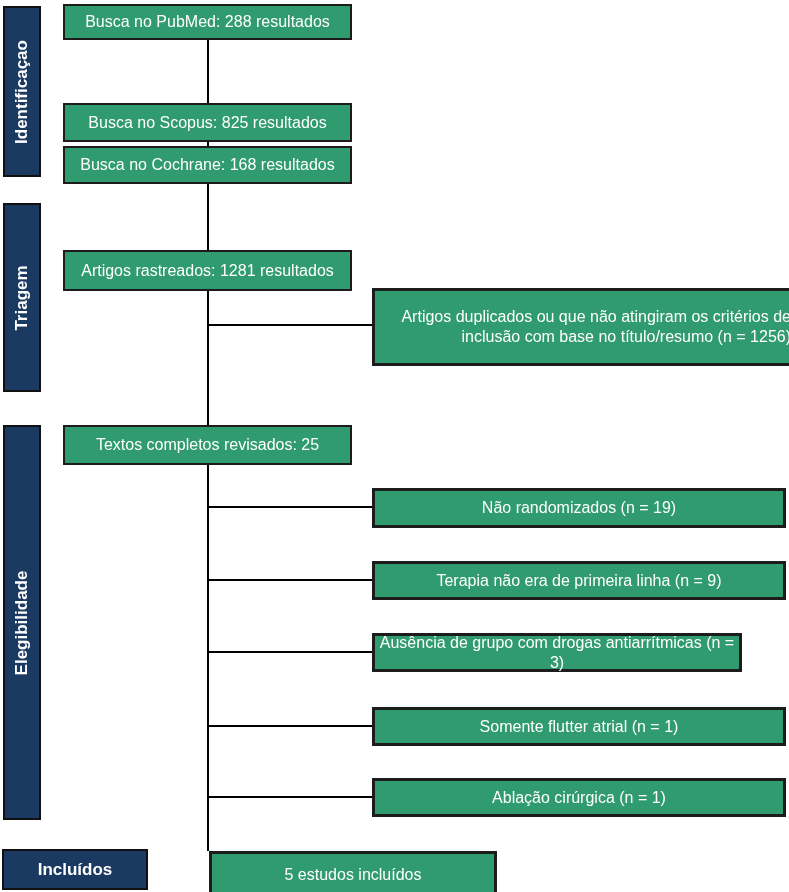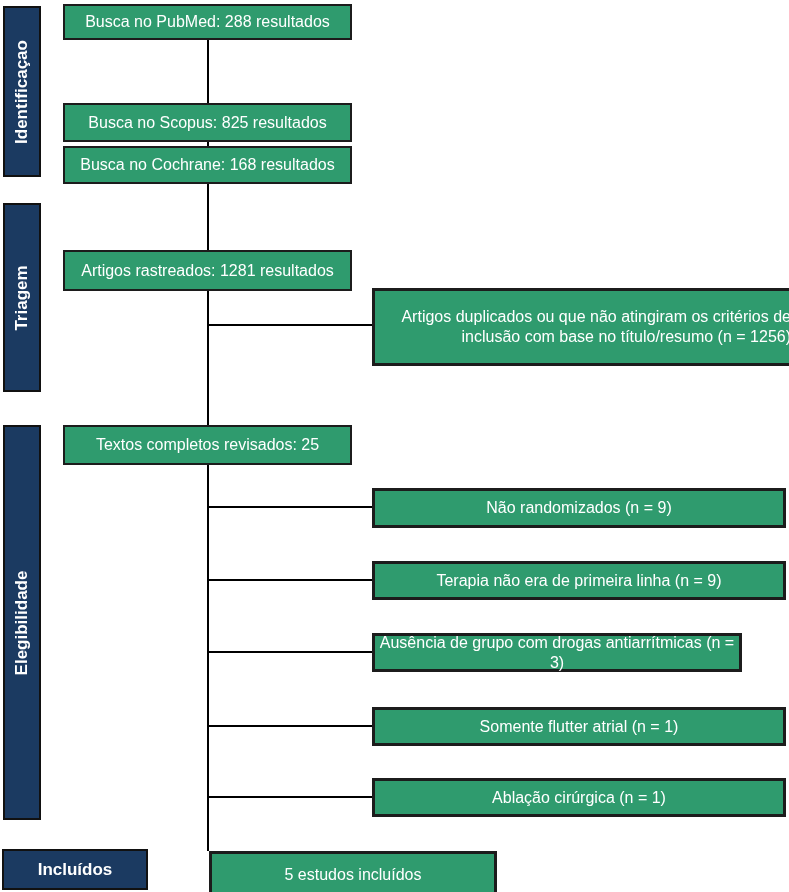--- a/index.html
+++ b/index.html
@@ -79,19 +79,19 @@
   </div>
 
   <div class="gbox" style="left:63px; top:4px; width:289px; height:36px;">Busca no PubMed: 288 resultados</div>
   <div class="gbox" style="left:63px; top:80px; width:289px; height:39px;margin-top:23px;">Busca no Scopus: 825 resultados</div>
   <div class="gbox" style="left:63px; top:146px; width:289px; height:38px;">Busca no Cochrane: 168 resultados</div>
   <div class="gbox" style="left:63px; top:217px; width:289px; height:41px;margin-top:33px;">Artigos rastreados: 1281 resultados</div>
   <div class="gbox" style="left:63px; top:425px; width:289px; height:40px;">Textos completos revisados: 25</div>
   <div class="gbox b3" style="left:209px; top:851px; width:288px; height:48px;">5 estudos incluídos</div>
 
   <div class="gbox b3" style="left:372px; top:288px; width:422px; height:78px;text-align:right;">Artigos duplicados ou que não atingiram os critérios de inclusão com base no título/resumo (n = 1256)</div>
-  <div class="gbox b3" style="left:372px; top:488px; width:414px; height:40px;">Não randomizados (n = 9)</div>
+  <div class="gbox b3" style="left:372px; top:488px; width:414px; height:40px;">Não randomizados (n = 19)</div>
   <div class="gbox b3" style="left:372px; top:561px; width:414px; height:39px;">Terapia não era de primeira linha (n = 9)</div>
   <div class="gbox b3" style="left:372px; top:633px; width:370px; height:39px;">Ausência de grupo com drogas antiarrítmicas (n = 3)</div>
   <div class="gbox b3" style="left:372px; top:707px; width:414px; height:39px;">Somente flutter atrial (n = 1)</div>
   <div class="gbox b3" style="left:372px; top:778px; width:414px; height:39px;">Ablação cirúrgica (n = 1)</div>
 
 </div>
 
 </body></html>

